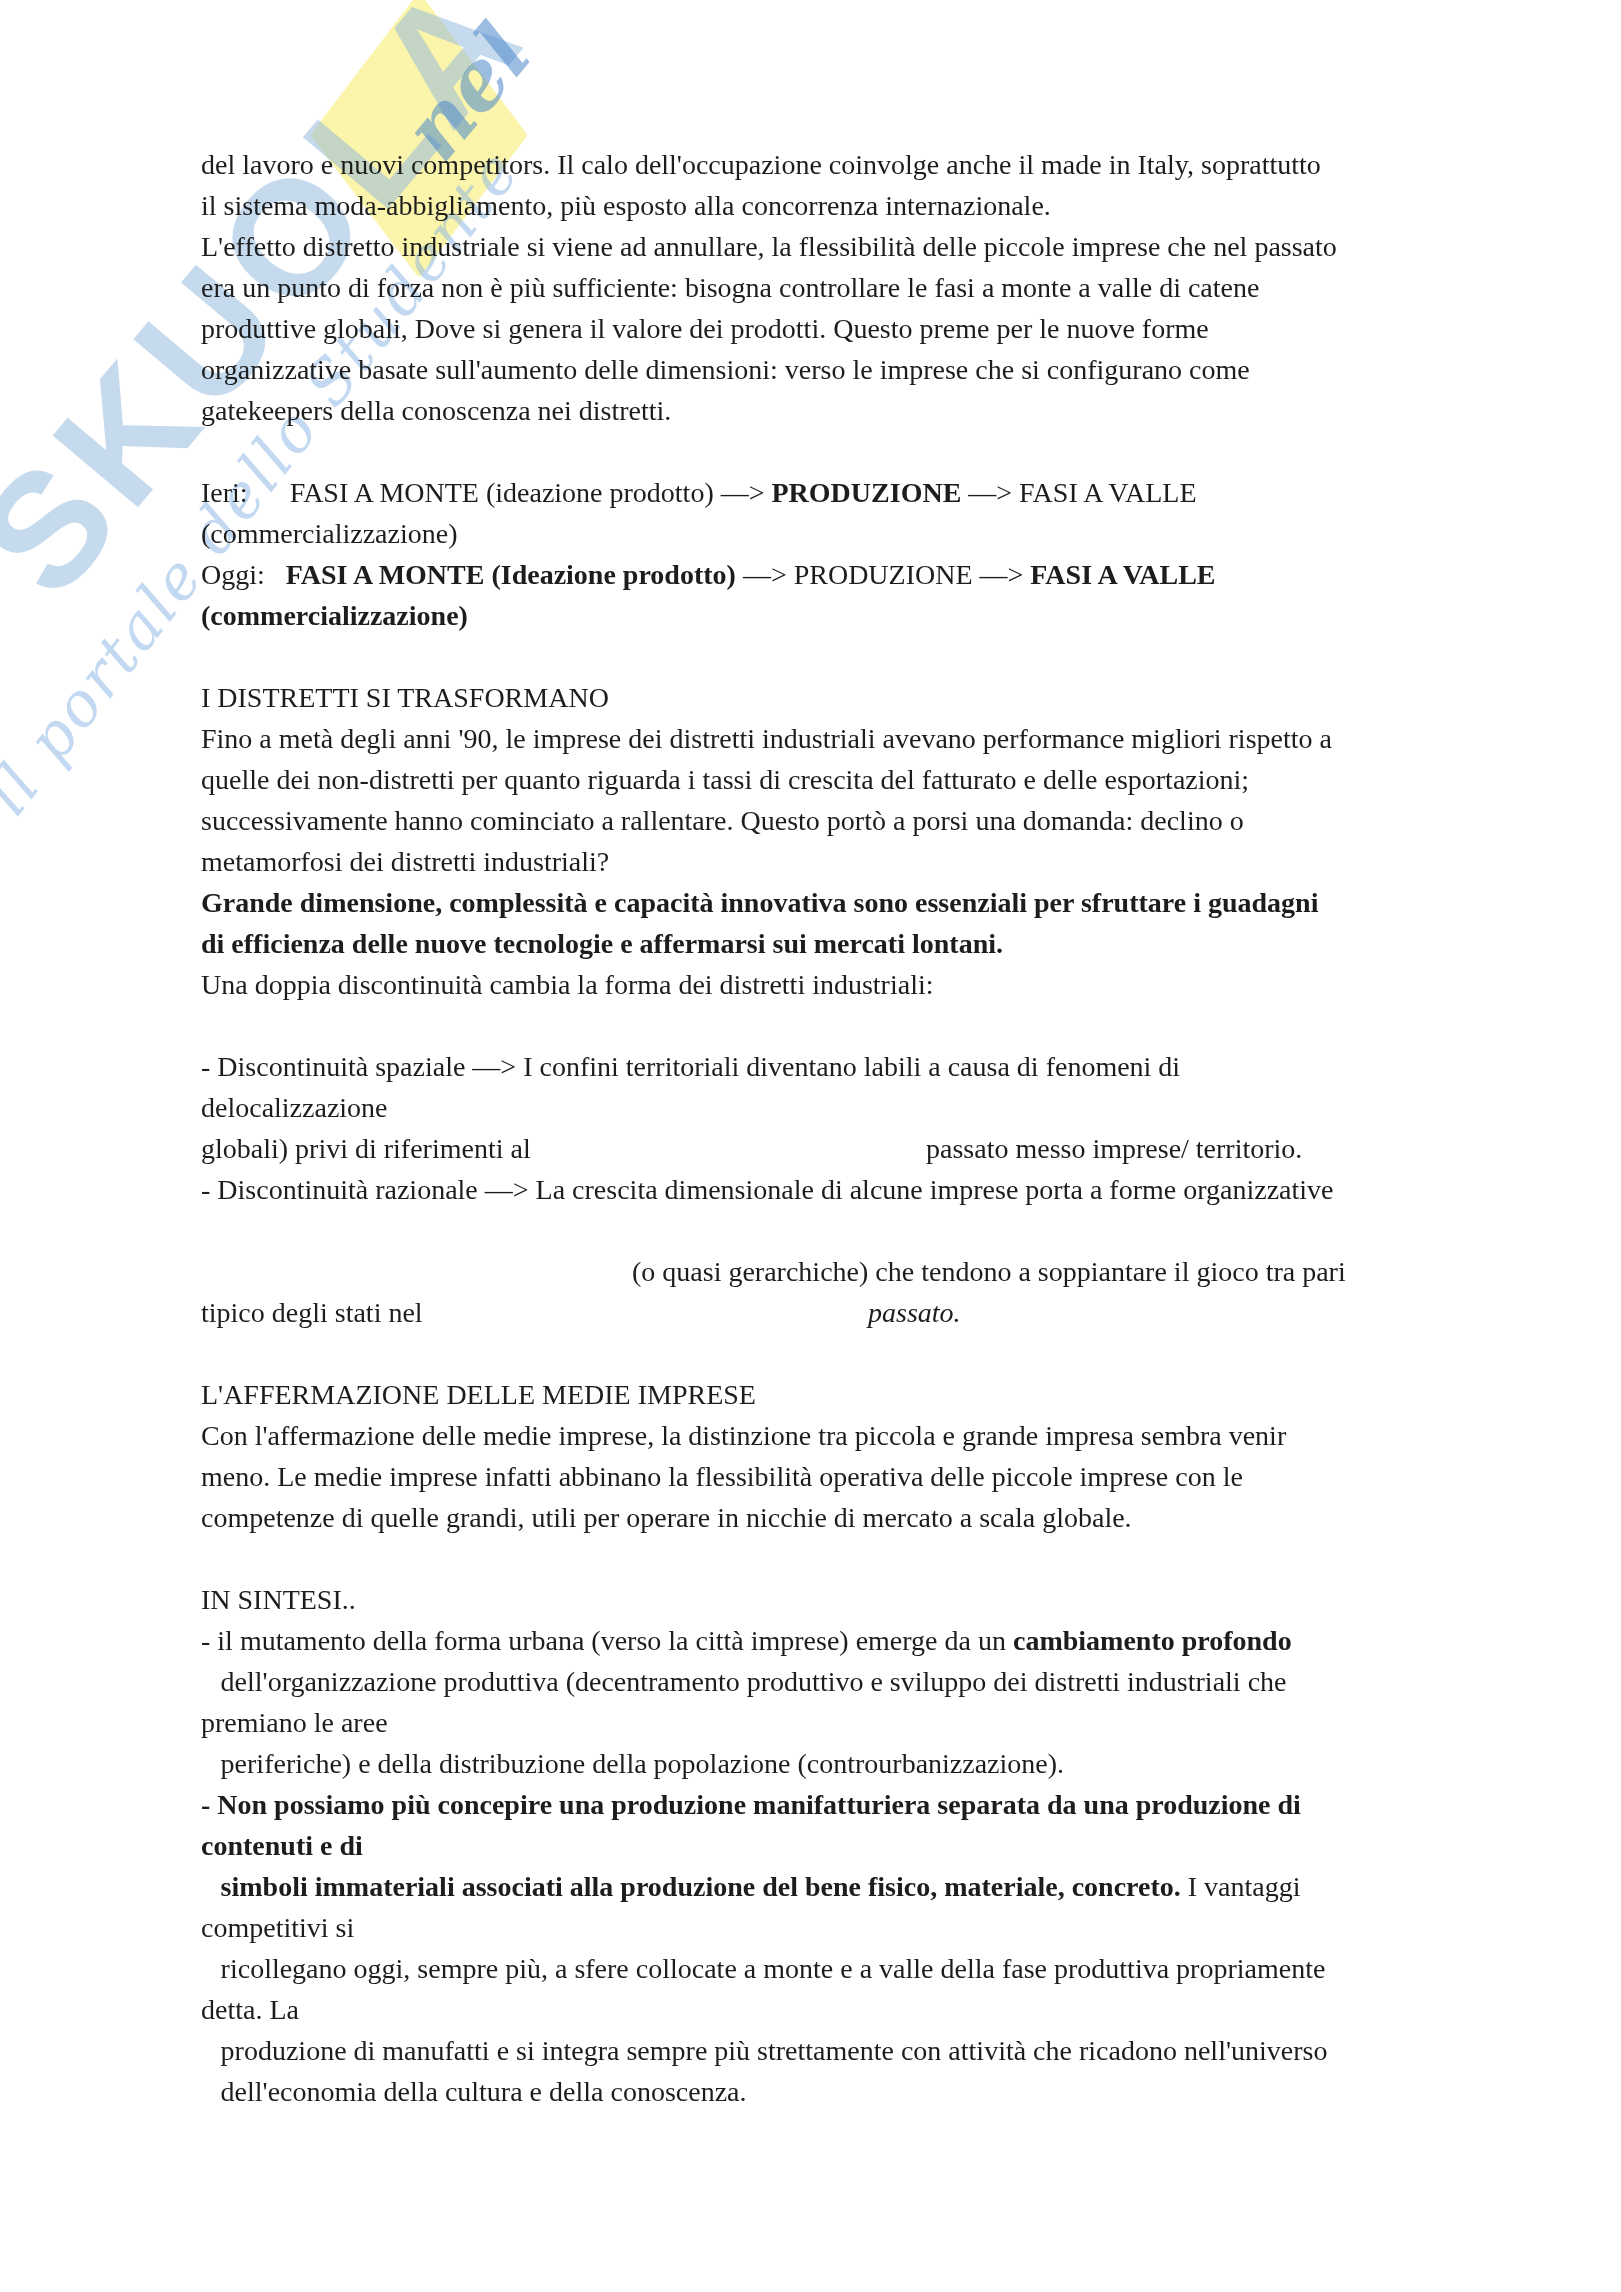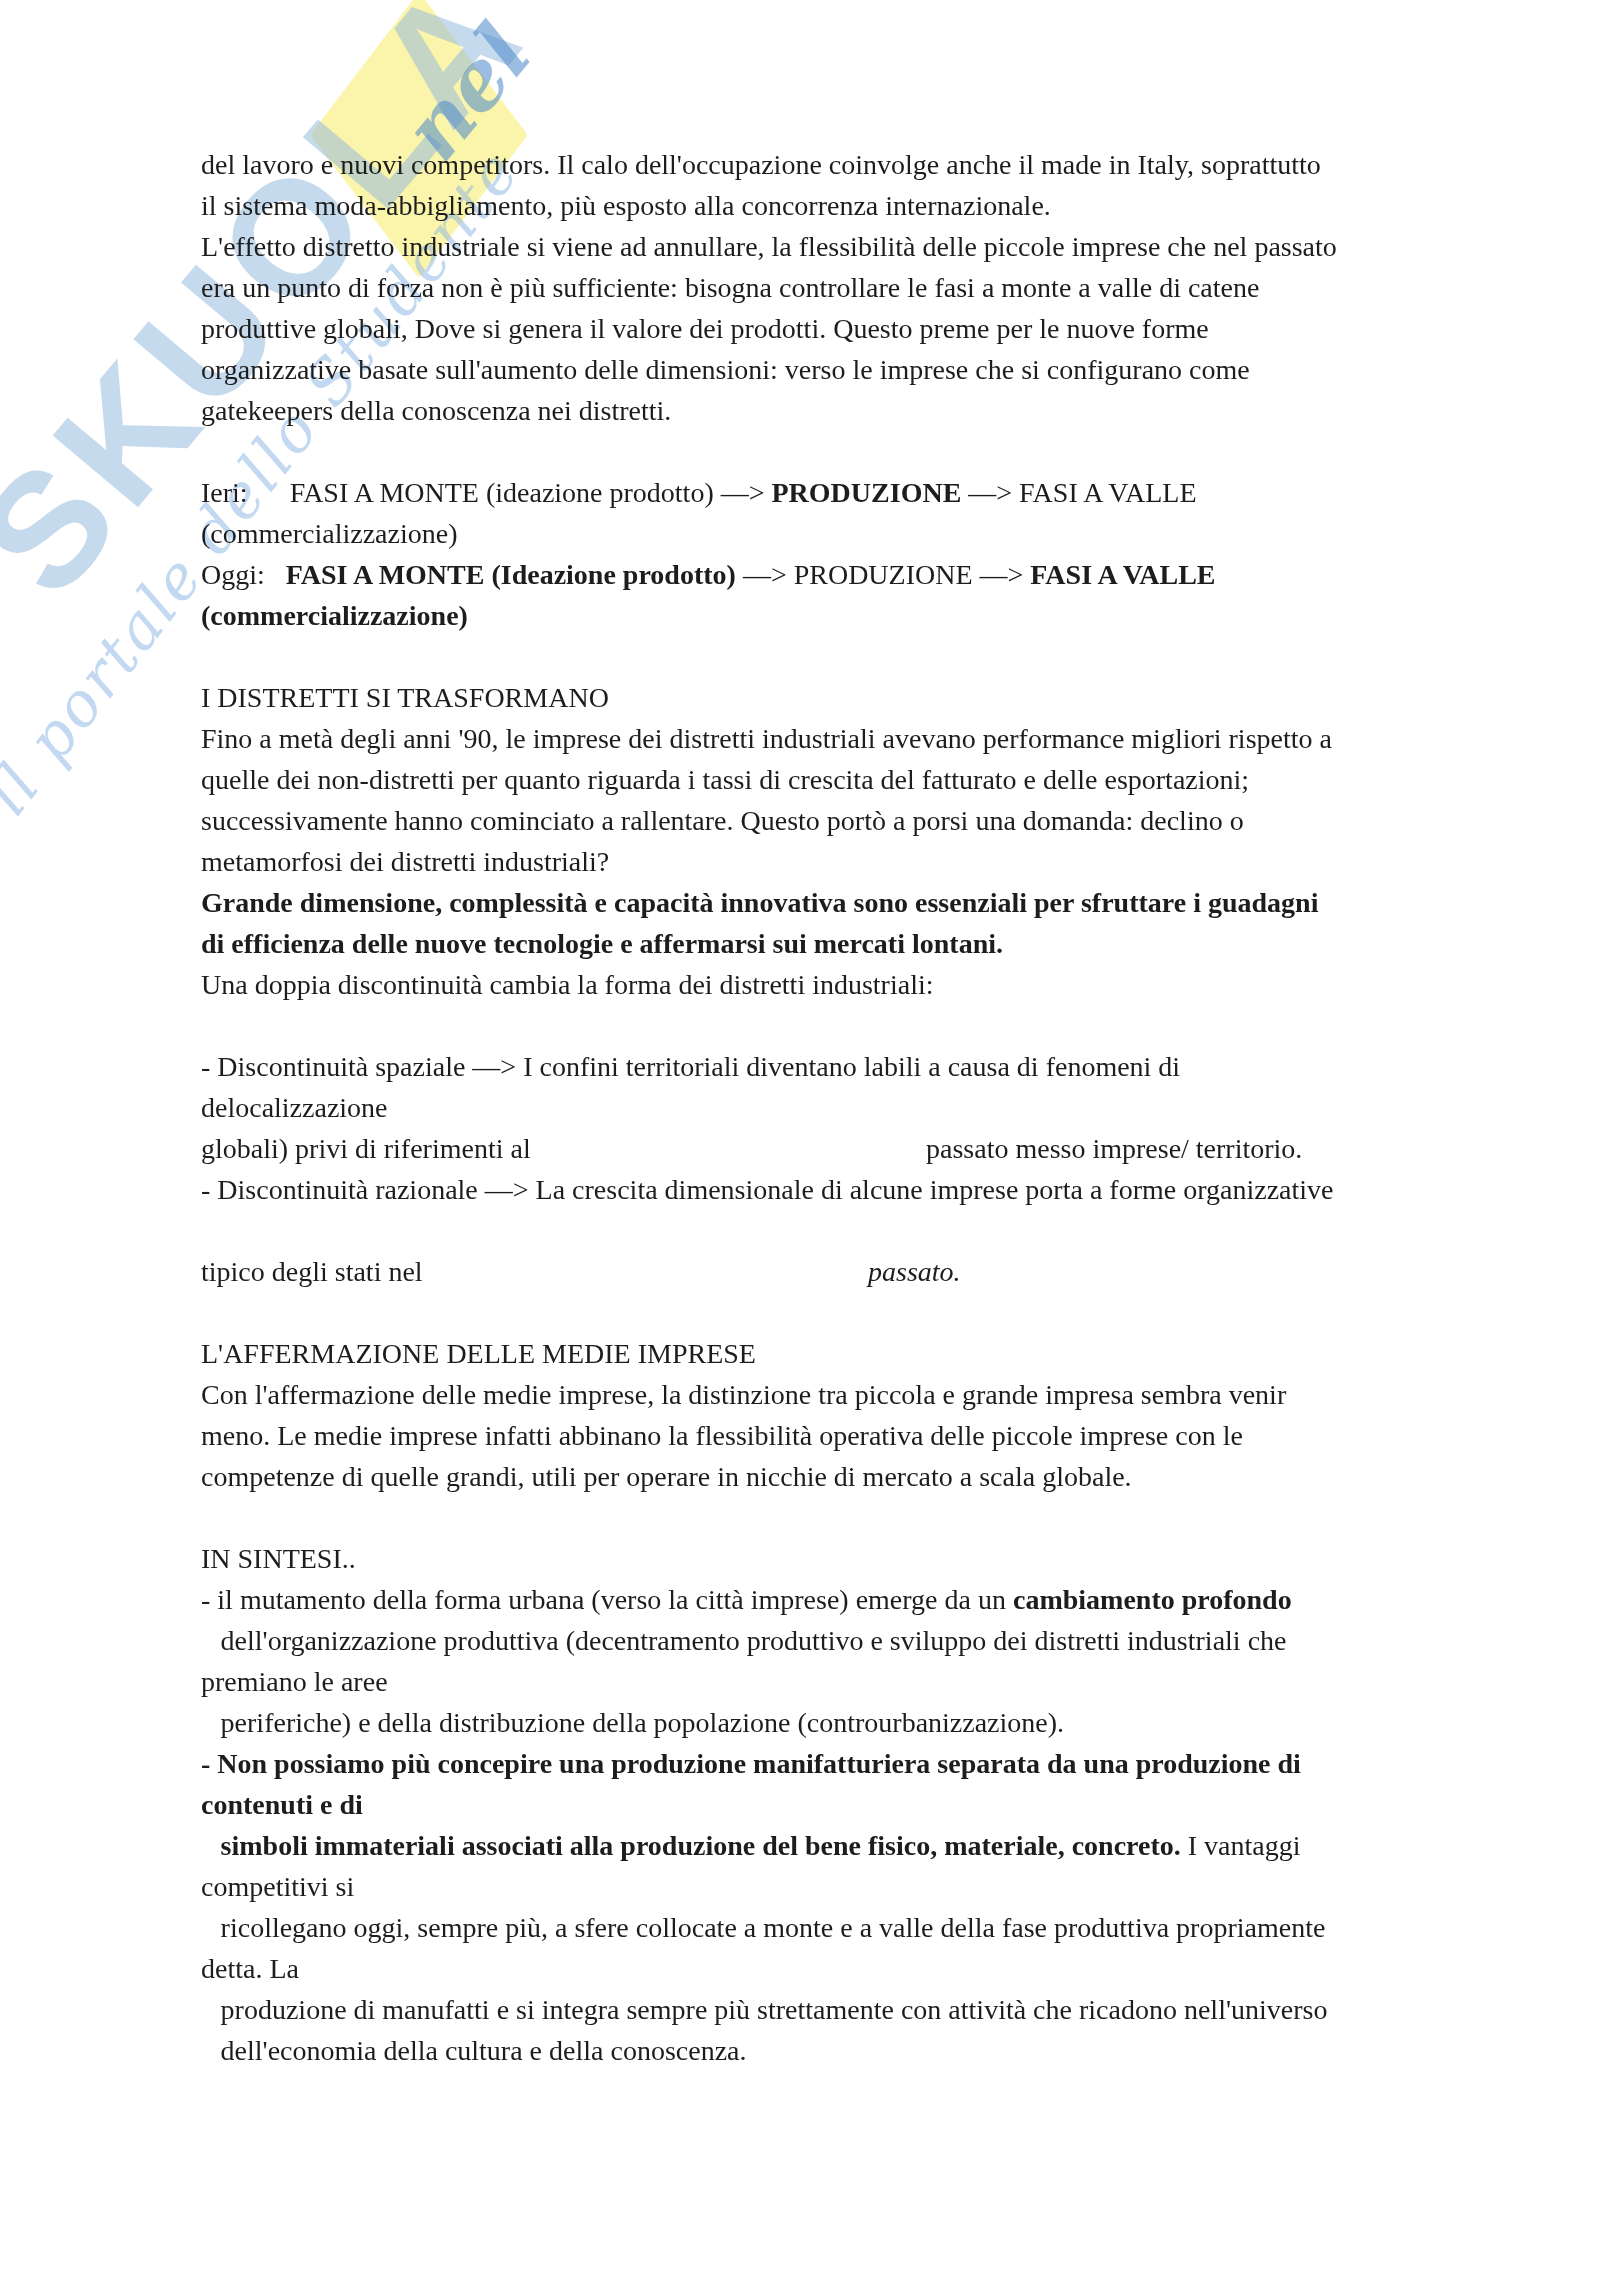--- a/index.html
+++ b/index.html
@@ -87,20 +87,21 @@
       <div class="line"><span>metamorfosi dei distretti industriali?</span></div>
       <div class="line"><span class="b">Grande dimensione, complessità e capacità innovativa sono essenziali per sfruttare i guadagni</span></div>
       <div class="line"><span class="b">di efficienza delle nuove tecnologie e affermarsi sui mercati lontani.</span></div>
       <div class="line"><span>Una doppia discontinuità cambia la forma dei distretti industriali:</span></div>
       <div class="line"></div>
       <div class="line"><span>- Discontinuità spaziale —&gt; I confini territoriali diventano labili a causa di fenomeni di</span></div>
       <div class="line"><span>delocalizzazione</span></div>
       <div class="line"><span>globali) privi di riferimenti al</span><span class="at" style="left: 725px;">passato messo imprese/ territorio.</span></div>
       <div class="line"><span>- Discontinuità razionale —&gt; La crescita dimensionale di alcune imprese porta a forme organizzative</span></div>
       <div class="line"></div>
+      <div class="line"><span class="at" style="left: 431px;">(o quasi gerarchiche) che tendono a soppiantare il gioco tra pari</span></div>
       <div class="line"><span>tipico degli stati nel</span><span class="at" style="left: 667px; font-style: italic;">passato.</span></div>
       <div class="line"></div>
       <div class="line"><span>L'AFFERMAZIONE DELLE MEDIE IMPRESE</span></div>
       <div class="line"><span>Con l'affermazione delle medie imprese, la distinzione tra piccola e grande impresa sembra venir</span></div>
       <div class="line"><span>meno. Le medie imprese infatti abbinano la flessibilità operativa delle piccole imprese con le</span></div>
       <div class="line"><span>competenze di quelle grandi, utili per operare in nicchie di mercato a scala globale.</span></div>
       <div class="line"></div>
       <div class="line"><span>IN SINTESI..</span></div>
       <div class="line"><span>- il mutamento della forma urbana (verso la città imprese) emerge da un </span><span class="b">cambiamento profondo</span></div>
       <div class="line" style="padding-left: 19.6px;"><span>dell'organizzazione produttiva (decentramento produttivo e sviluppo dei distretti industriali che</span></div>

